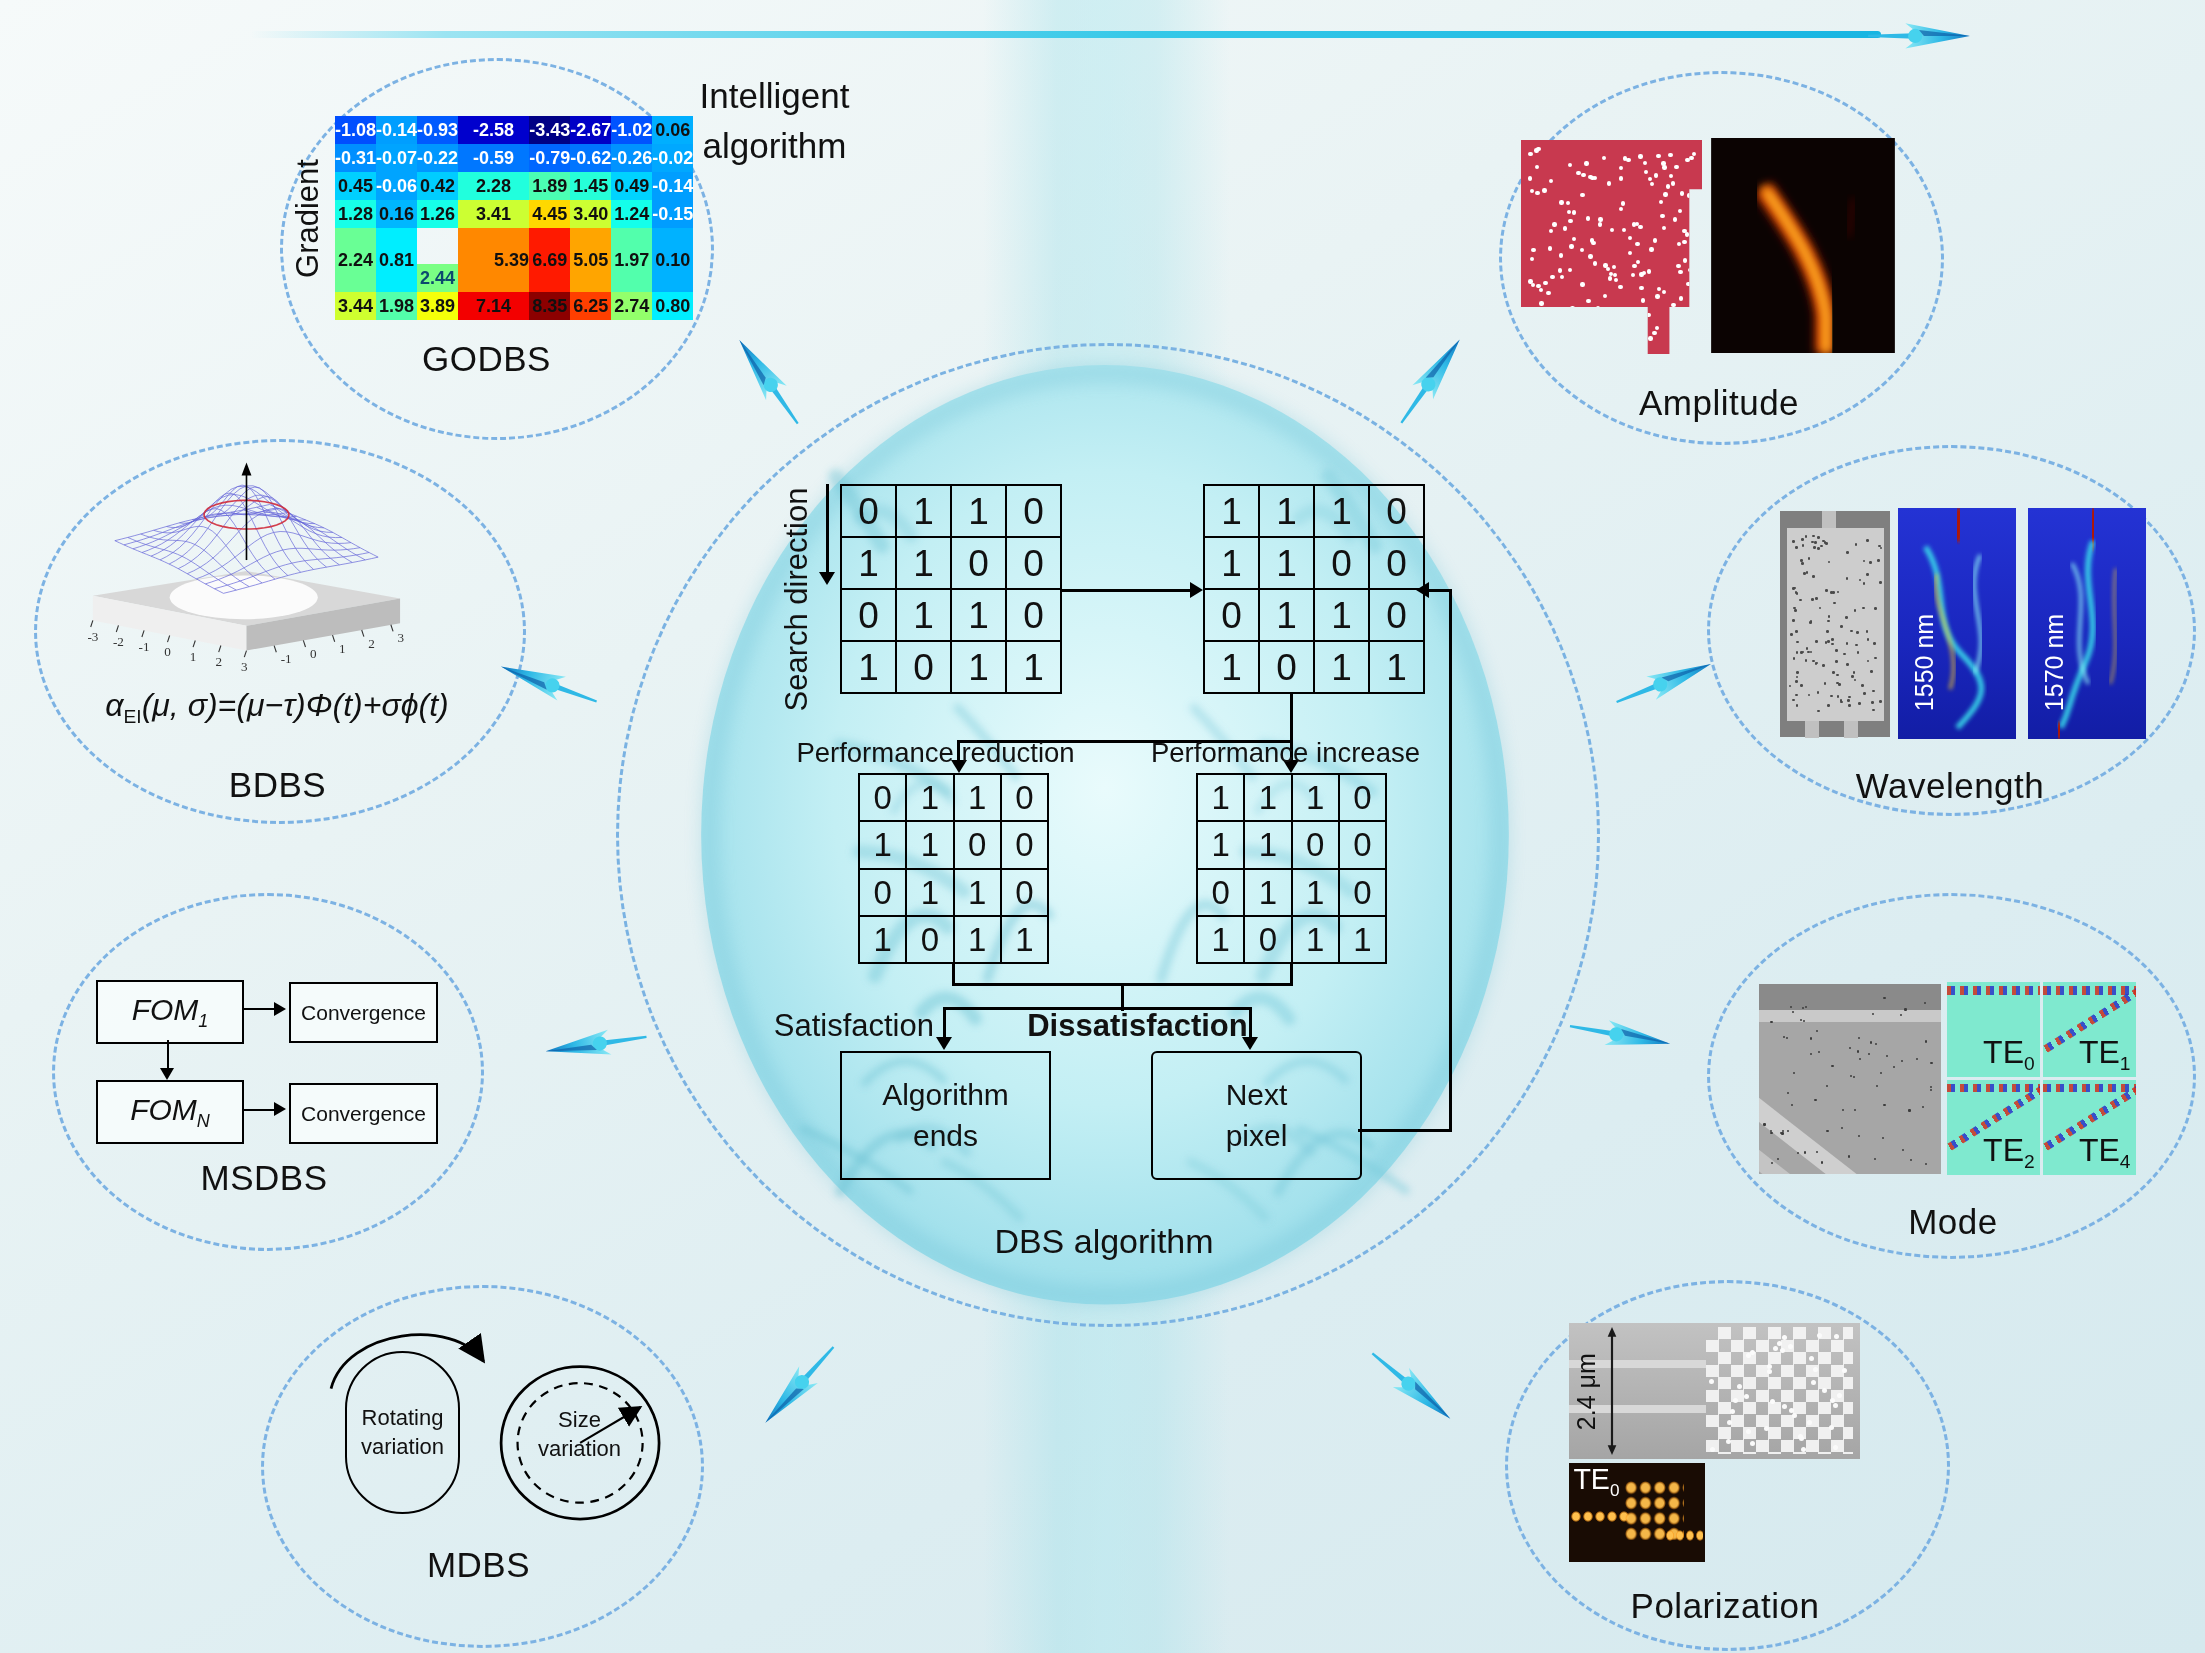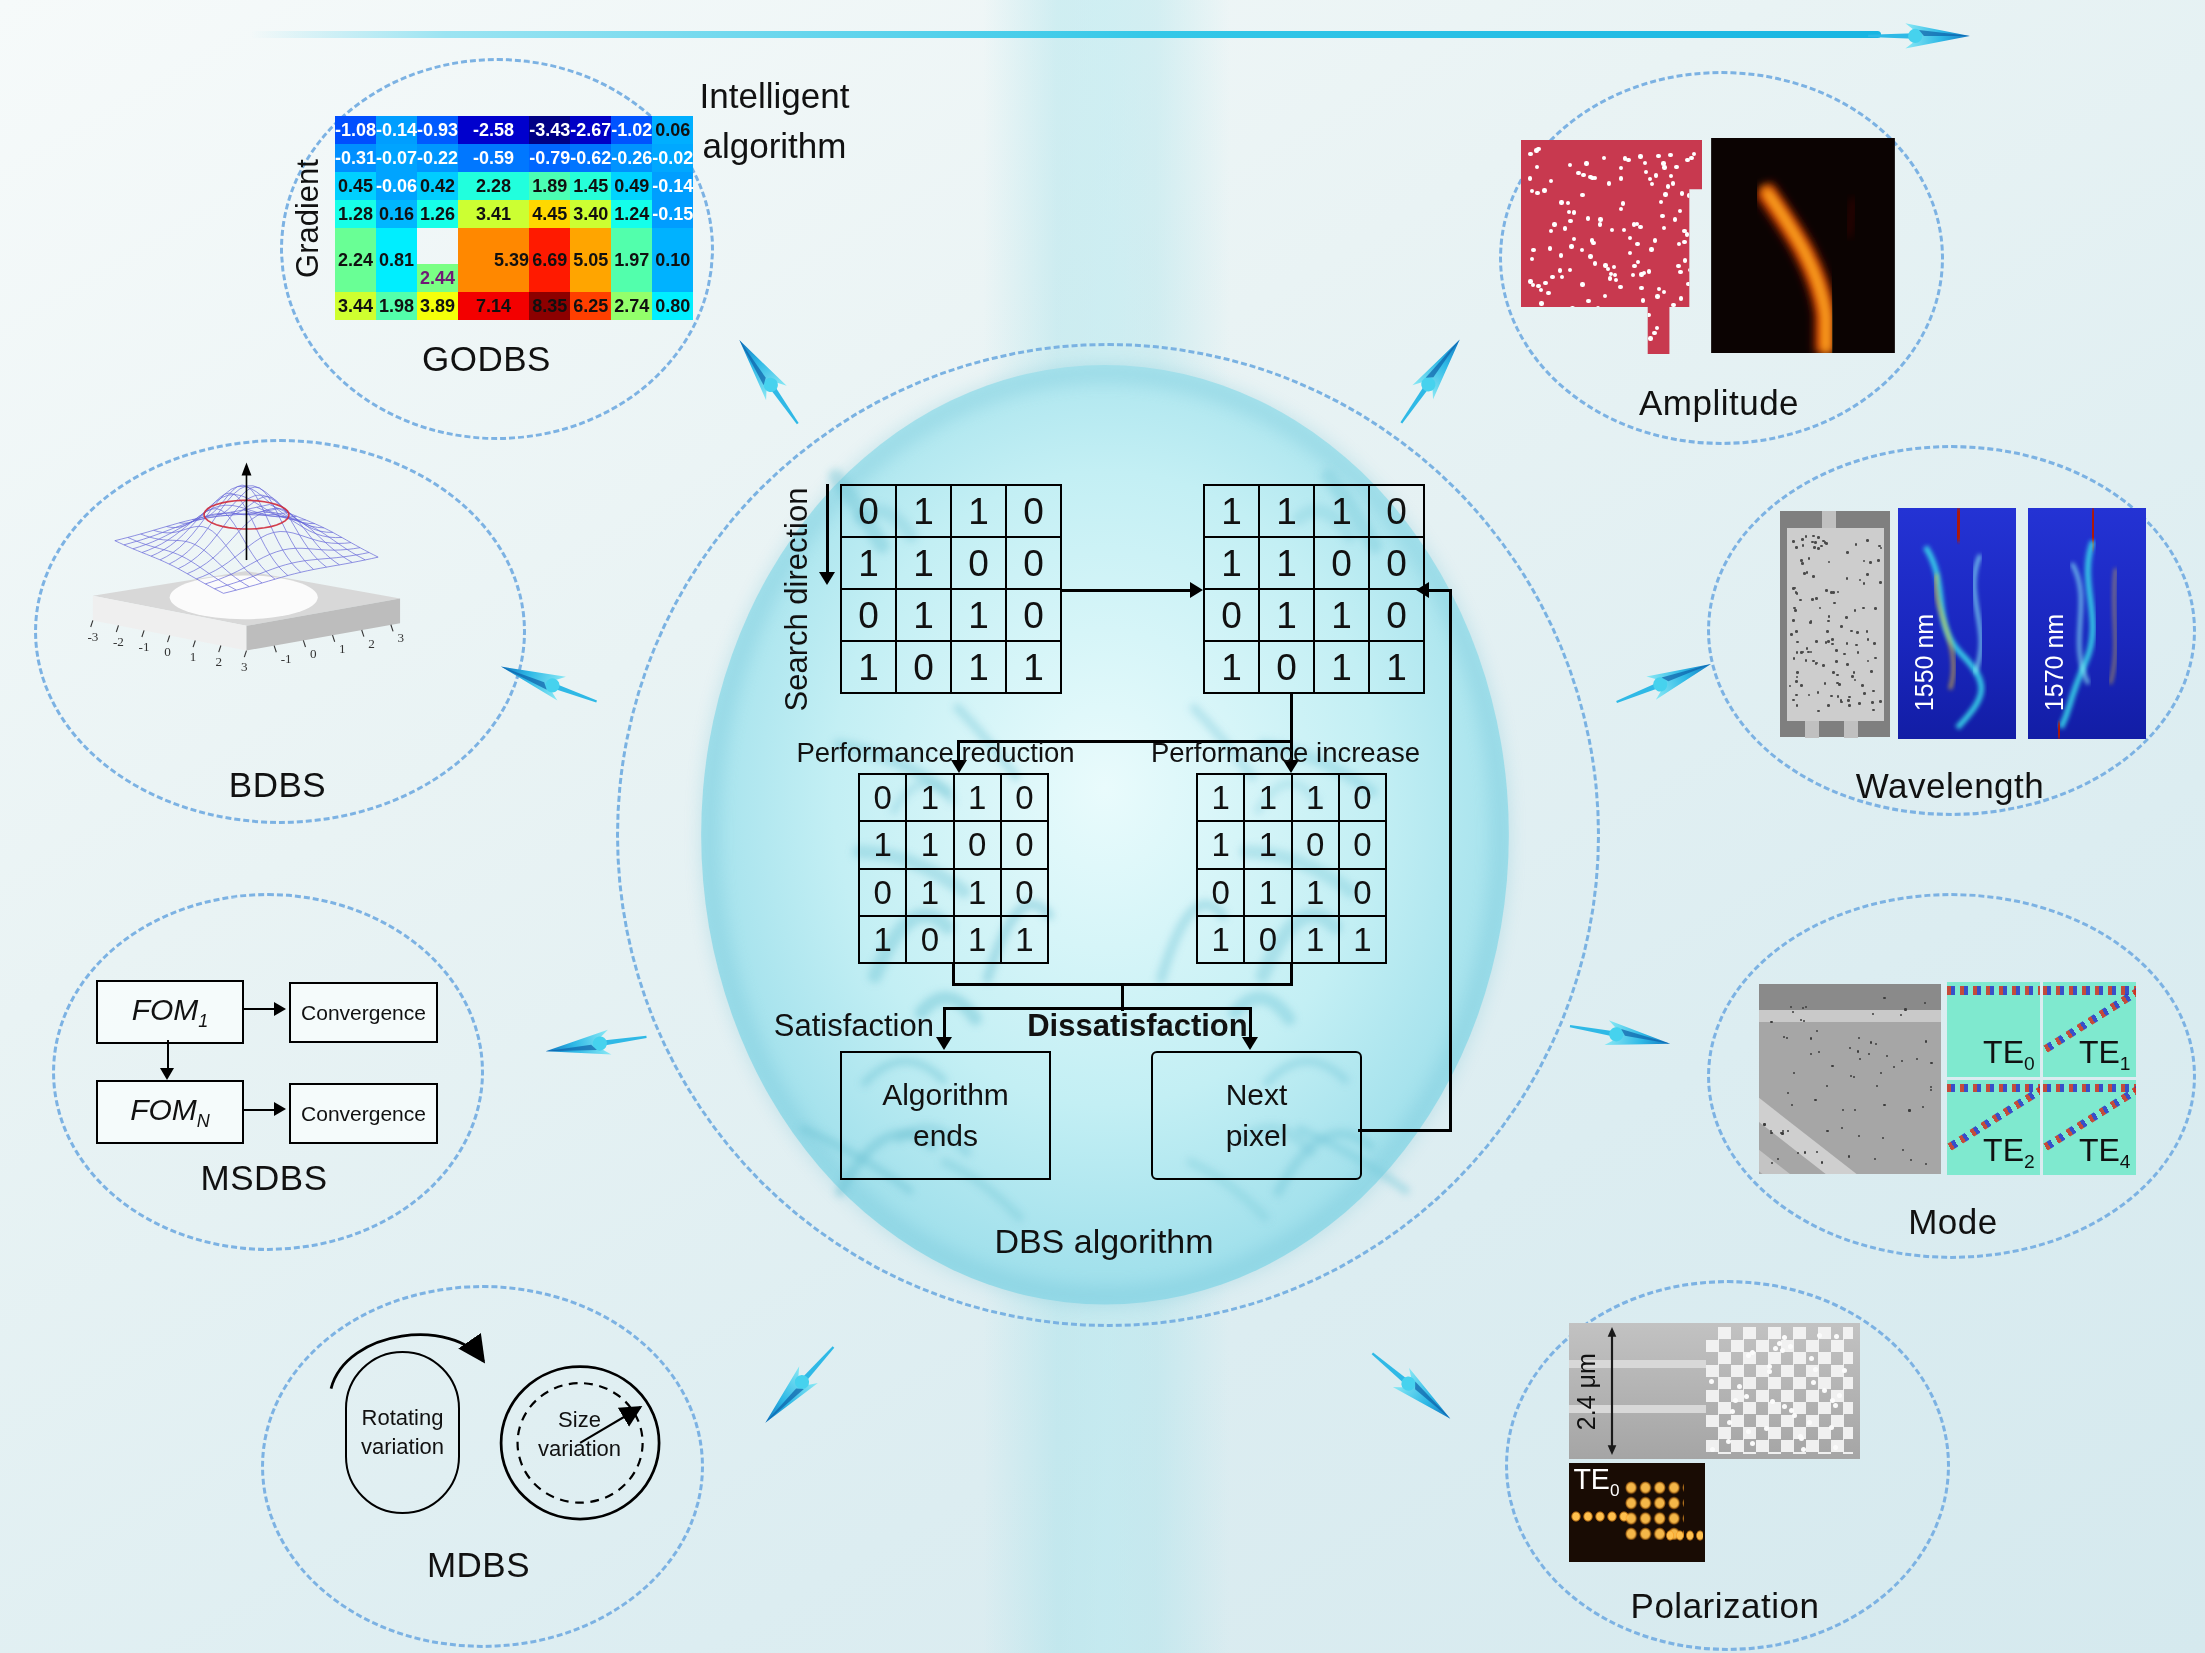--- a/index.html
+++ b/index.html
@@ -277,21 +277,21 @@
       <div class="hcell" style="background: rgb(23, 255, 231); color: rgb(16, 16, 16);">1.28</div>
       <div class="hcell" style="background: rgb(0, 183, 255); color: rgb(16, 16, 16);">0.16</div>
       <div class="hcell" style="background: rgb(22, 255, 232); color: rgb(16, 16, 16);">1.26</div>
       <div class="hcell" style="background: rgb(204, 255, 50); color: rgb(16, 16, 16);">3.41</div>
       <div class="hcell" style="background: rgb(255, 216, 0); color: rgb(16, 16, 16);">4.45</div>
       <div class="hcell" style="background: rgb(204, 255, 50); color: rgb(16, 16, 16);">3.40</div>
       <div class="hcell" style="background: rgb(20, 255, 234); color: rgb(16, 16, 16);">1.24</div>
       <div class="hcell" style="background: rgb(0, 157, 255); color: rgb(255, 255, 255);">-0.15</div>
       <div class="hcell" style="background: rgb(105, 255, 149); color: rgb(16, 16, 16);">2.24</div>
       <div class="hcell" style="background: rgb(0, 238, 255); color: rgb(16, 16, 16);">0.81</div>
-      <div class="hcell" style="background: rgb(122, 255, 132); color: #701a75; margin-top: 36px;">2.44</div>
+      <div class="hcell" style="background: rgb(122, 255, 132); color: #0c4a6e; margin-top: 36px;">2.44</div>
       <div class="hcell" style="background: rgb(255, 136, 0); color: rgb(16, 16, 16); padding-left: 36px;">5.39</div>
       <div class="hcell" style="background: rgb(255, 26, 0); color: rgb(16, 16, 16);">6.69</div>
       <div class="hcell" style="background: rgb(255, 165, 0); color: rgb(16, 16, 16);">5.05</div>
       <div class="hcell" style="background: rgb(82, 255, 172); color: rgb(16, 16, 16);">1.97</div>
       <div class="hcell" style="background: rgb(0, 178, 255); color: rgb(16, 16, 16);">0.10</div>
       <div class="hcell" style="background: rgb(207, 255, 47); color: rgb(16, 16, 16);">3.44</div>
       <div class="hcell" style="background: rgb(83, 255, 171); color: rgb(16, 16, 16);">1.98</div>
       <div class="hcell" style="background: rgb(245, 255, 9); color: rgb(16, 16, 16);">3.89</div>
       <div class="hcell" style="background: rgb(243, 0, 0); color: rgb(16, 16, 16);">7.14</div>
       <div class="hcell" style="background: rgb(140, 0, 0); color: rgb(16, 16, 16);">8.35</div>
@@ -334,20 +334,23 @@
         <text x="475.6" y="358.5">0</text>
         <line x1="463.6" y1="326.5" x2="467.6" y2="338.5" stroke="#333" stroke-width="2"></line>
         <text x="528.8" y="349">1</text>
         <line x1="516.8" y1="317" x2="520.8" y2="329" stroke="#333" stroke-width="2"></line>
         <text x="582" y="339.5">2</text>
         <line x1="570" y1="307.5" x2="574" y2="319.5" stroke="#333" stroke-width="2"></line>
         <text x="635.2" y="330">3</text>
         <line x1="623.2" y1="298" x2="627.2" y2="310" stroke="#333" stroke-width="2"></line>
       </g>
   </svg>
+  <div class="t ctr" style="left:49px;top:687px;width:456px;font-size:32px;font-style:italic;">
+    <span>α</span><sub style="font-size:60%;font-style:normal">EI</sub><span>(μ, σ)=(μ−τ)Φ(t)+σϕ(t)</span>
+  </div>
   <div class="t ctr title" style="left:140px;top:765px;width:275px;">BDBS</div>
 
   <div class="ellipse" style="left:52px;top:893px;width:426px;height:352px;"></div>
   <div class="simplebox" style="left:96px;top:980px;width:144px;height:60px;">
     <span class="fomlabel"><span>FOM</span><sub>1</sub></span>
   </div>
   <div class="simplebox" style="left:289px;top:982px;width:145px;height:57px;font-size:21px;">
     <span>Convergence</span>
   </div>
   <div class="hl" style="left:242px;top:1008px;width:34px;height:2.2px;"></div>

